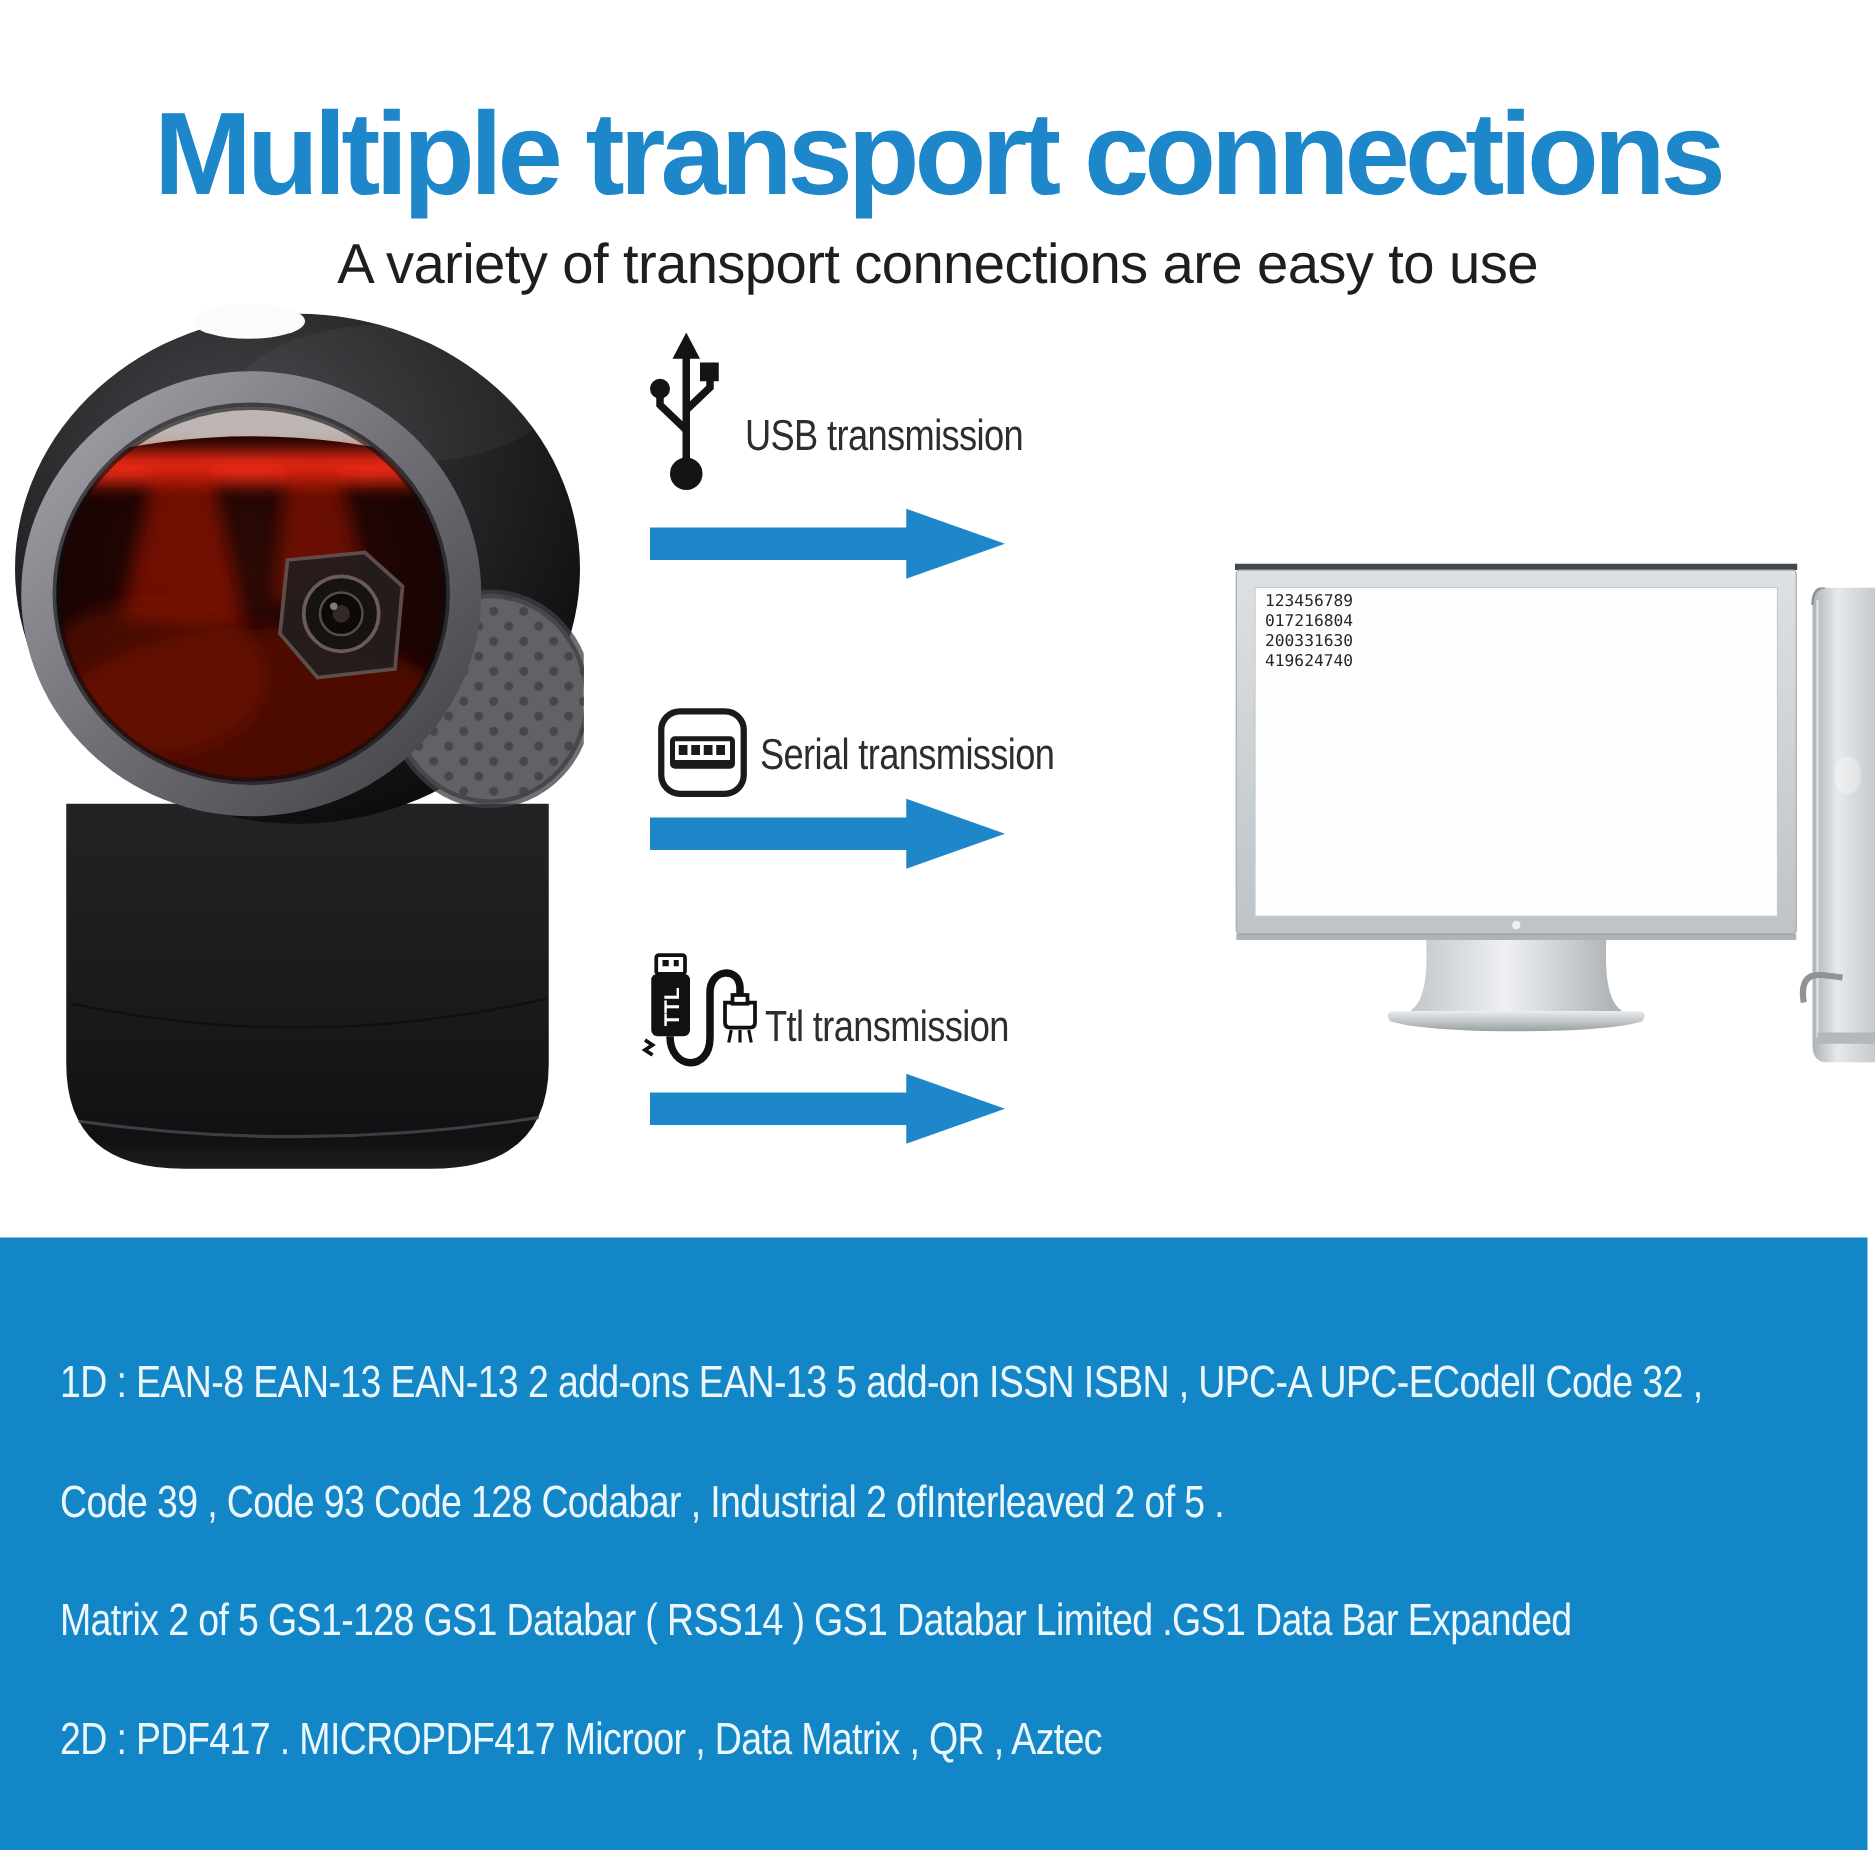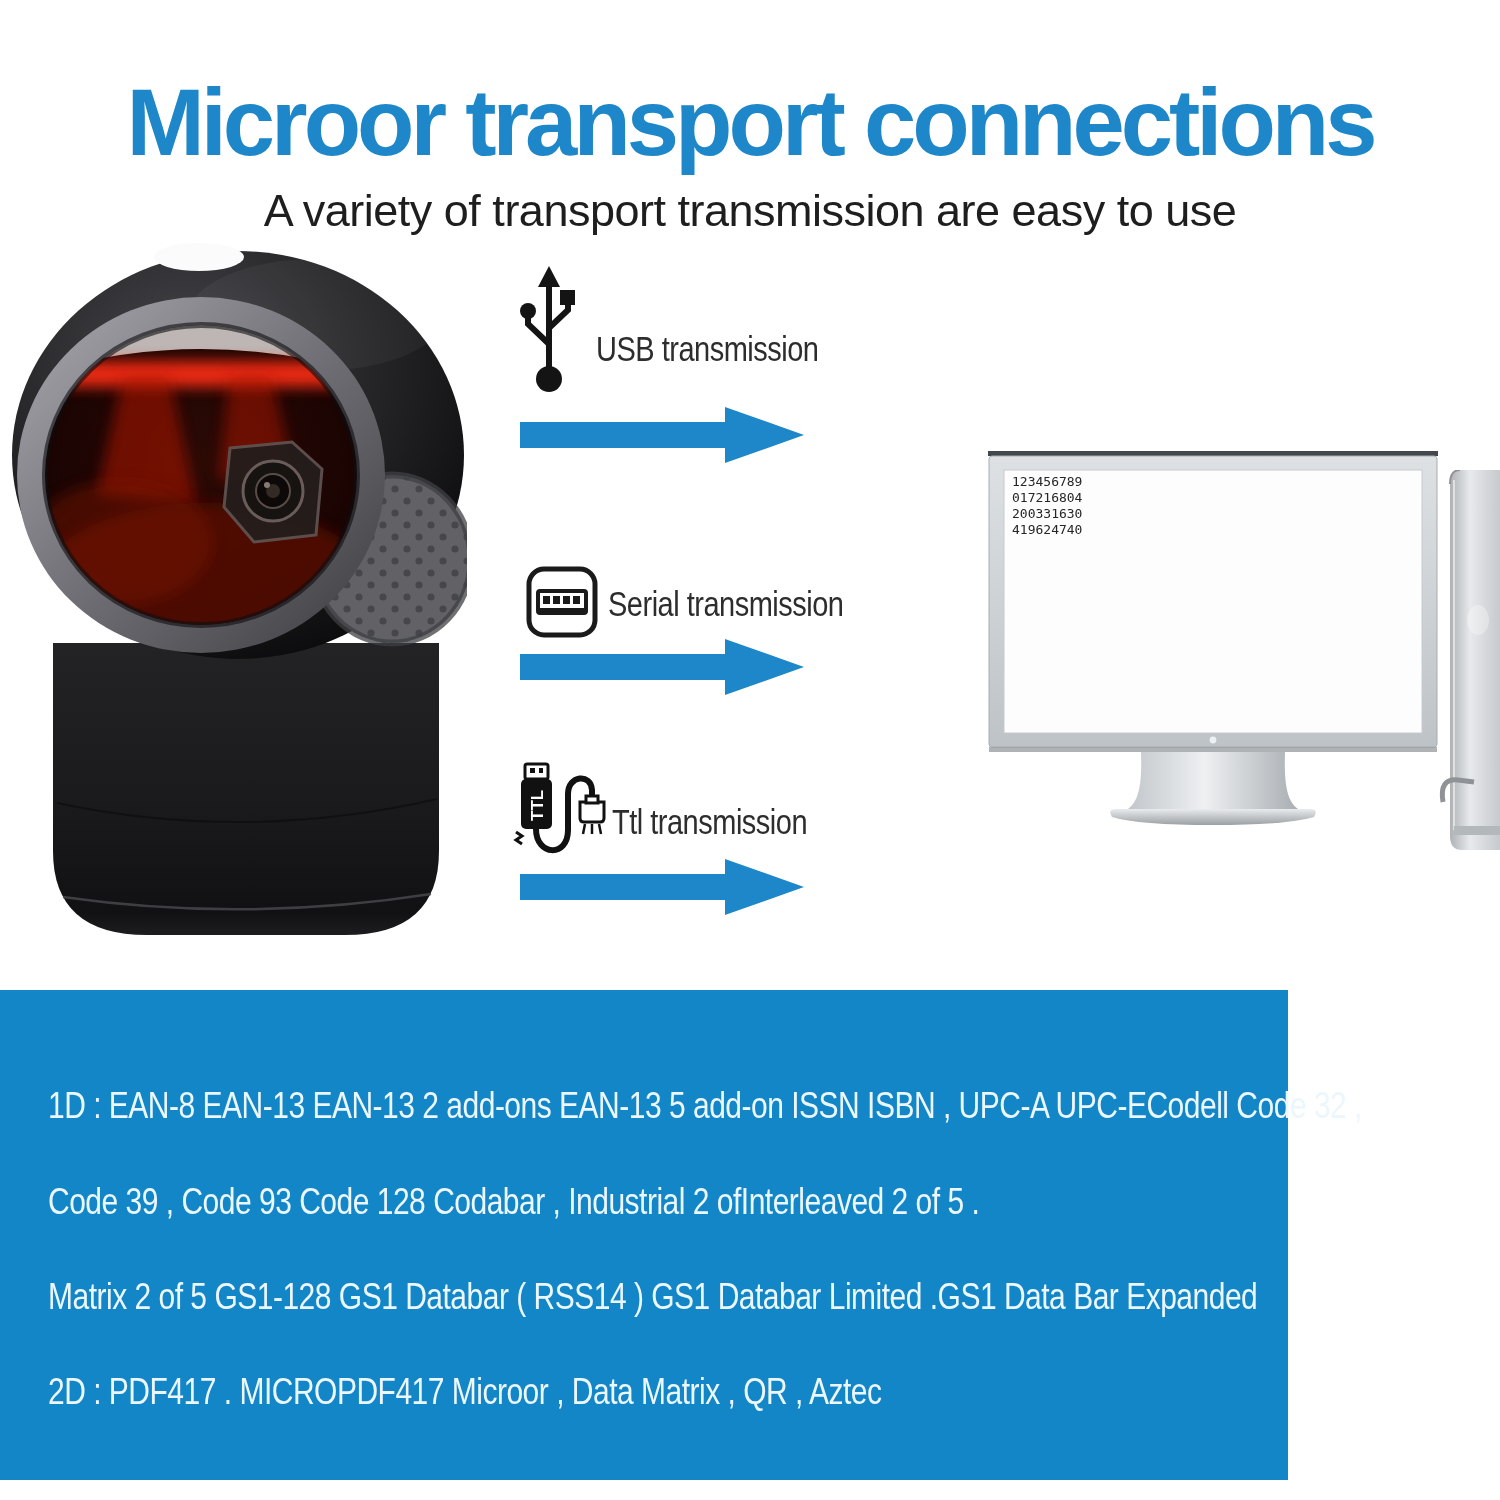--- a/index.html
+++ b/index.html
@@ -39,39 +39,39 @@
   .monitor{position:absolute;left:988px;top:448px;width:450px;height:380px;}
   .screen-lines{
     position:absolute;left:24px;top:26px;
     font-family:"DejaVu Sans Mono","Liberation Mono",monospace;
     font-size:13px;font-weight:normal;line-height:16px;color:#262626;letter-spacing:0;
   }
   .screen-lines div{white-space:nowrap;}
   .tower{position:absolute;left:1438px;top:470px;width:62px;height:380px;}
   
   .spec-band{
-    position:absolute;left:0;top:990px;width:1288px;height:490px;
+    position:absolute;left:0;top:990px;width:1494px;height:490px;
     background:var(--band-blue,#1286c7);
   }
   .spec-line{
     position:absolute;left:48px;font-size:30px;letter-spacing:-0.5px;color:#ecf7fd;
     white-space:nowrap;transform:scaleY(1.2);transform-origin:left top;
   }
   .spec-line-1{top:66px;}
   .spec-line-2{top:162px;}
   .spec-line-3{top:257px;}
   .spec-line-4{top:352px;}
 </style>
 </head>
 <body>
 
 <div class="page">
 
-  <h1 class="title">Microor transport connections</h1>
-  <p class="subtitle">A variety of transport transmission are easy to use</p>
+  <h1 class="title">Multiple transport connections</h1>
+  <p class="subtitle">A variety of transport connections are easy to use</p>
 
   <svg class="scanner" viewBox="0 0 462 696" width="462" height="696">
     <defs>
       <radialGradient id="sph" cx="38%" cy="28%" r="78%">
         <stop offset="0%" stop-color="#48484c"></stop>
           <stop offset="45%" stop-color="#2a2a2d"></stop>
         <stop offset="80%" stop-color="#161618"></stop>
           <stop offset="100%" stop-color="#0a0a0b"></stop>
       </radialGradient>
       <linearGradient id="baseg" x1="0" y1="0" x2="0" y2="1">

